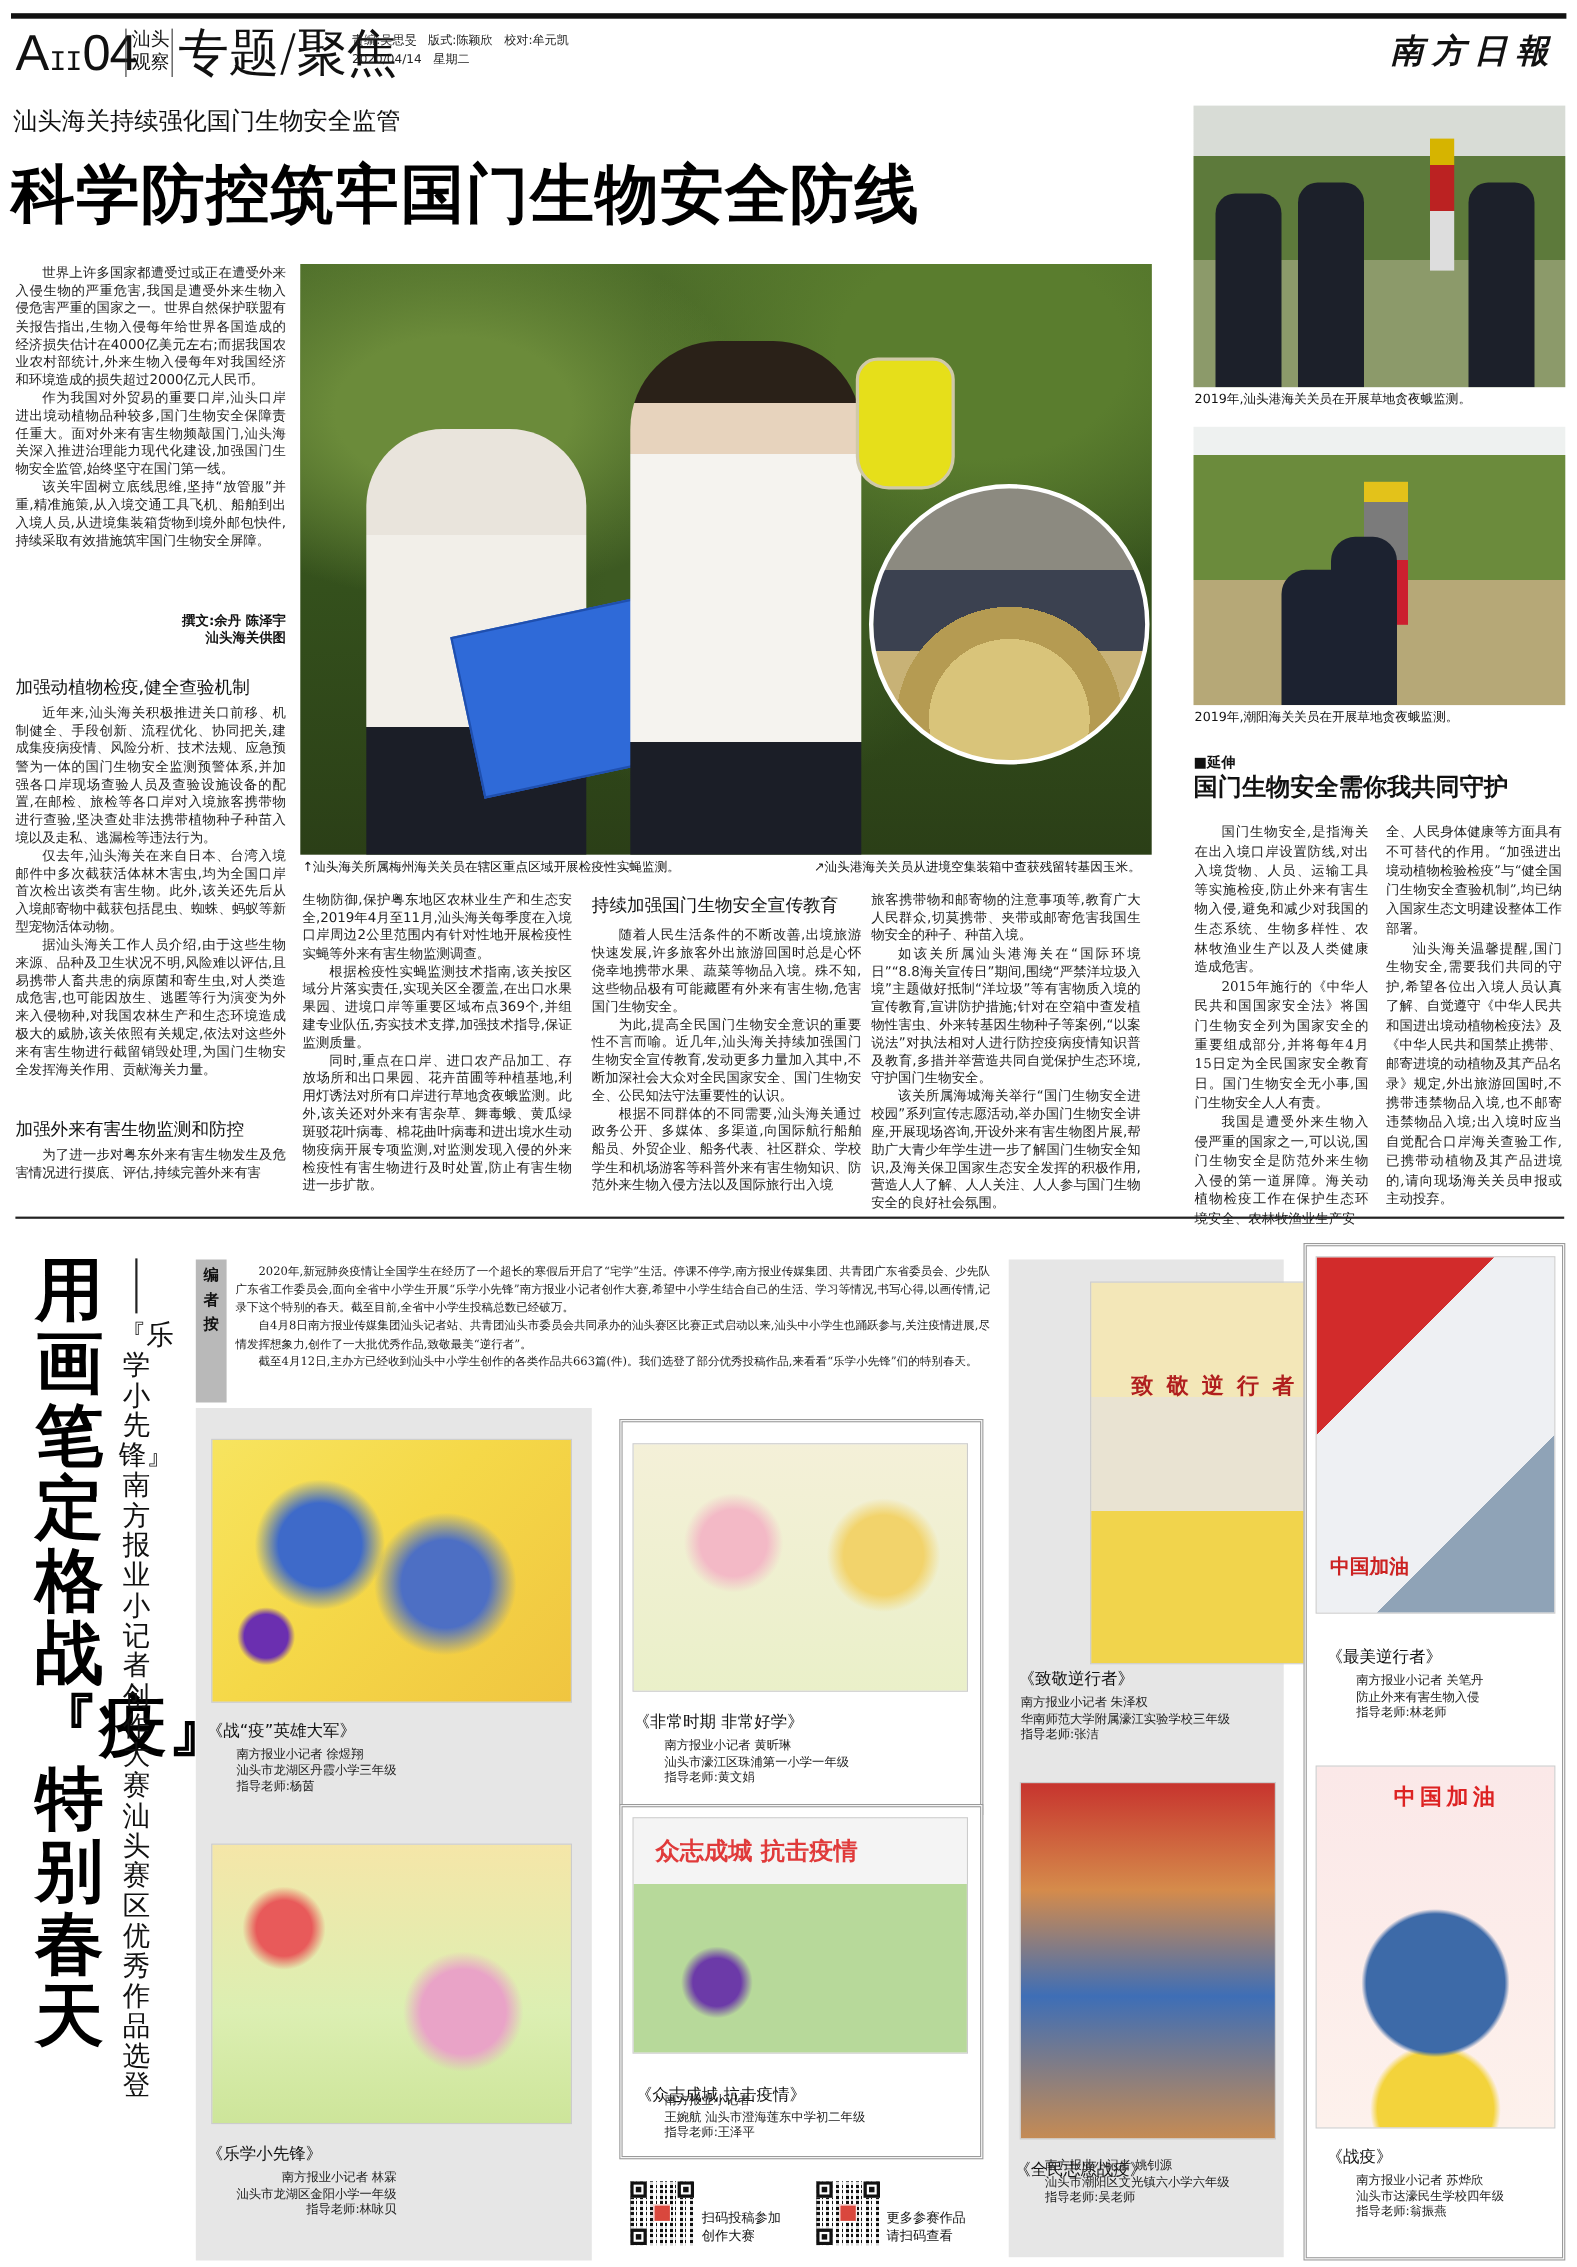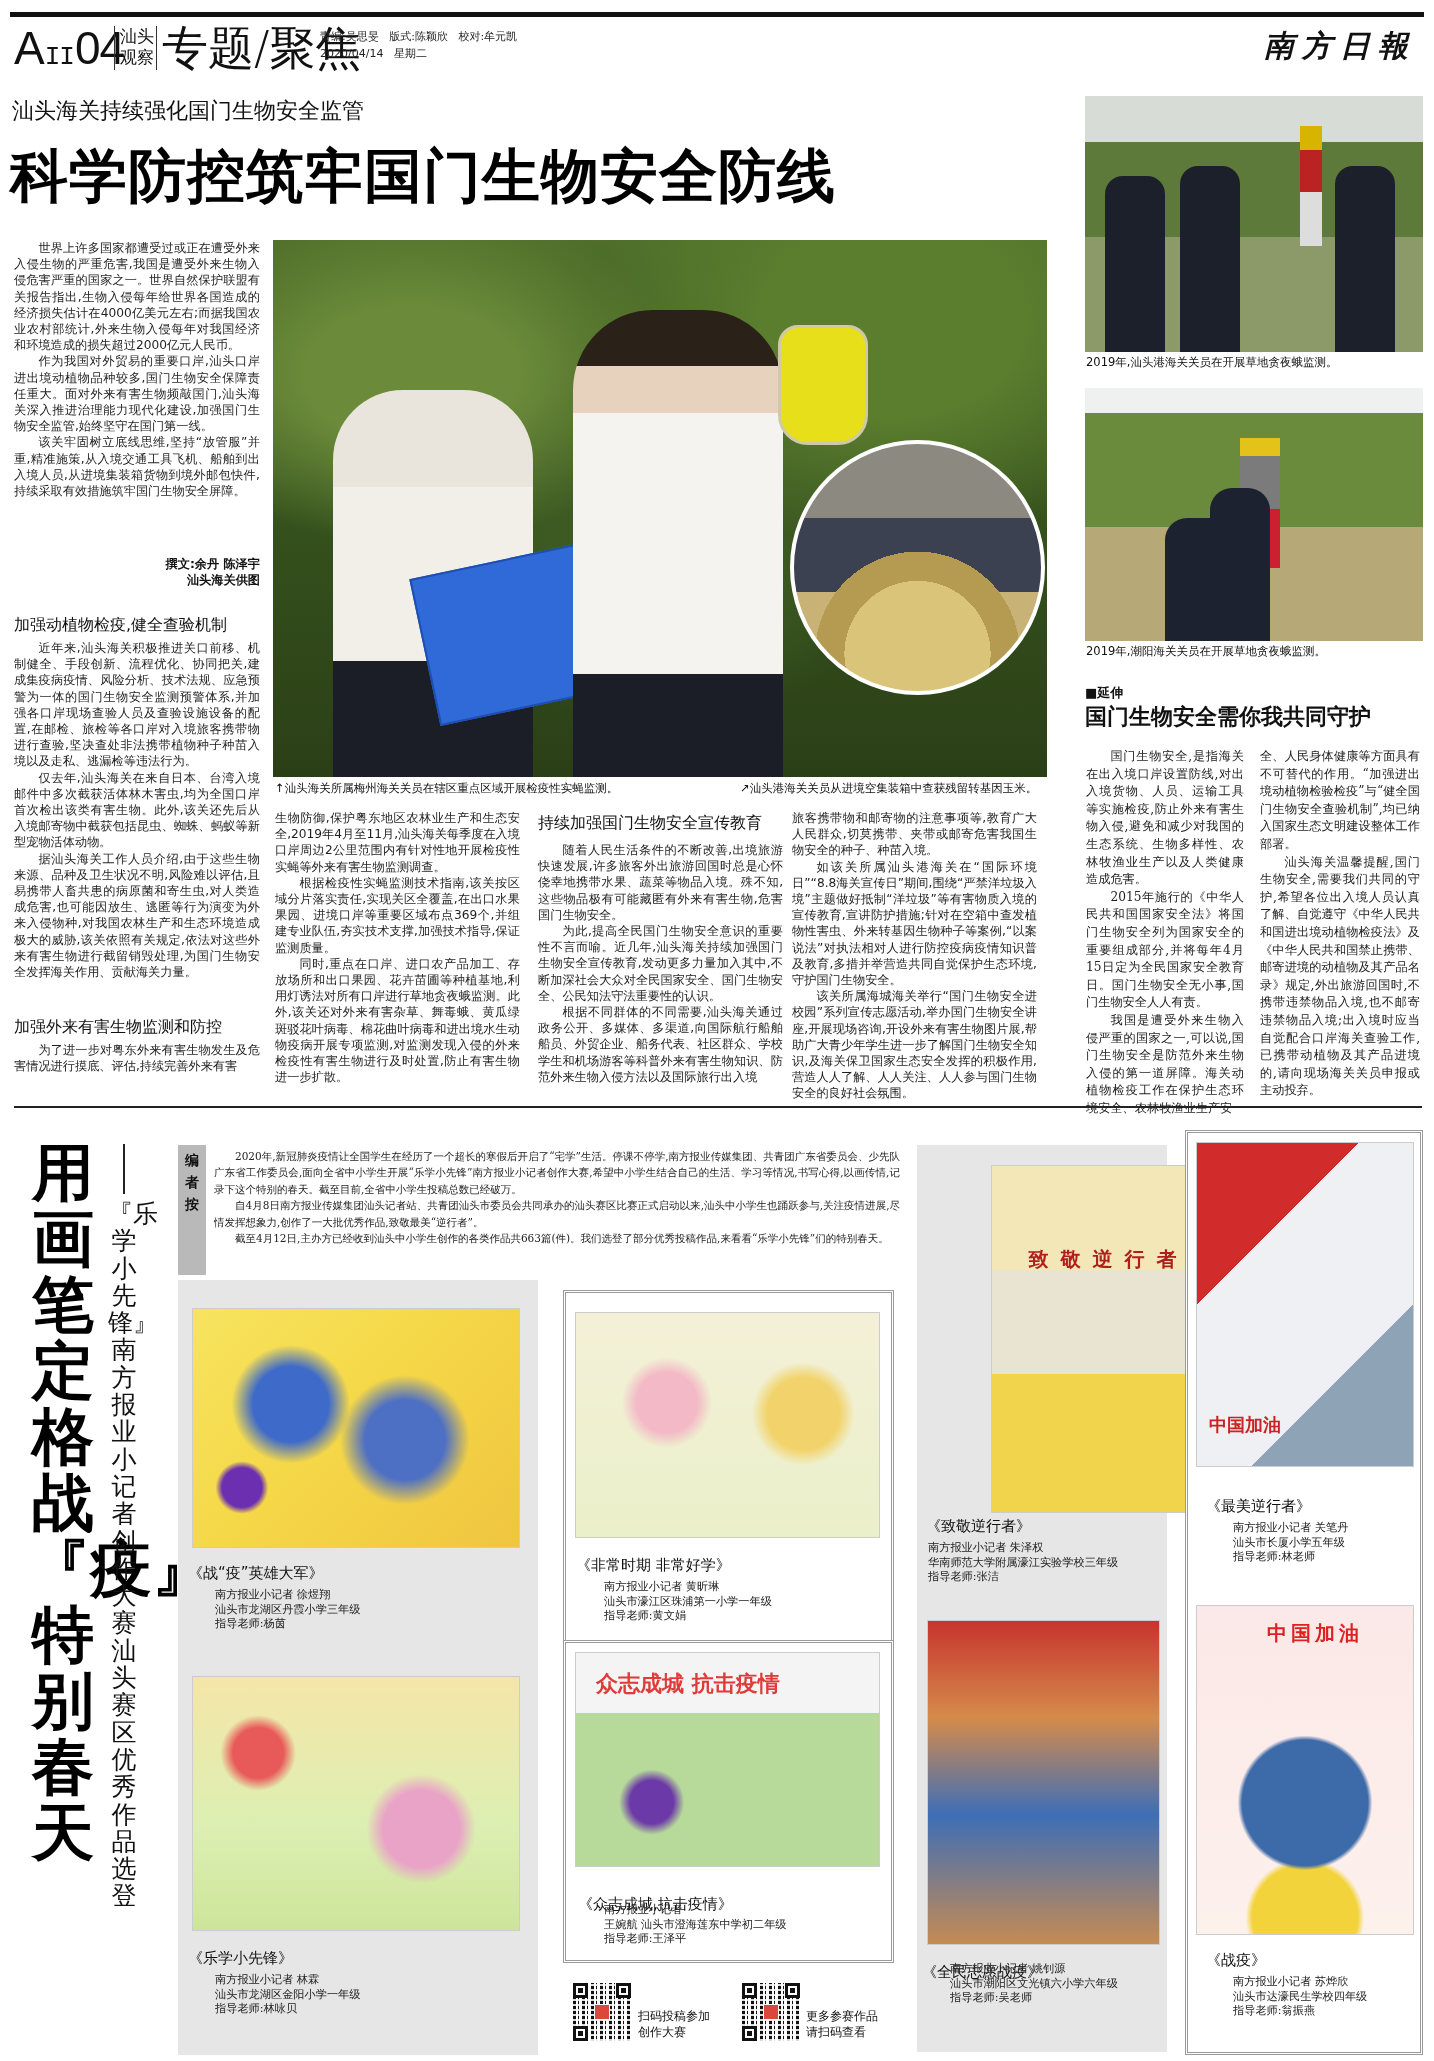--- a/index.html
+++ b/index.html
@@ -205,21 +205,21 @@
 <div class="abs panel-grey" style="left:178px; top:1280px; width:360px; height:775px;"></div>
 <div class="abs art art-1" style="left:192px; top:1308px; width:328px; height:240px;"></div>
 <div class="abs art-title" style="left:188px; top:1563px;">《战“疫”英雄大军》</div>
 <div class="abs art-info" style="left:215px; top:1588px;">
   <div>南方报业小记者   徐煜翔</div>
   <div>汕头市龙湖区丹霞小学三年级</div>
   <div>指导老师:杨茵</div>
 </div>
 <div class="abs art art-2" style="left:192px; top:1676px; width:328px; height:255px;"></div>
 <div class="abs art-title" style="left:188px; top:1948px;">《乐学小先锋》</div>
-<div class="abs art-info" style="left:215px; top:1973px;">
+<div class="abs art-info" style="left:215px; top:1973px;text-align:right;">
   <div>南方报业小记者   林霖</div>
   <div>汕头市龙湖区金阳小学一年级</div>
   <div>指导老师:林咏贝</div>
 </div>
 
 <div class="abs panel-frame" style="left:563px; top:1290px; width:331px; height:360px;"></div>
 <div class="abs art art-3" style="left:575px; top:1312px; width:305px; height:226px;"></div>
 <div class="abs art-title" style="left:576px; top:1555px;">《非常时期   非常好学》</div>
 <div class="abs art-info" style="left:604px; top:1580px;">
   <div>南方报业小记者   黄昕琳</div>
@@ -277,21 +277,21 @@
   <div>指导老师:吴老师</div>
 </div>
 
 <div class="abs panel-frame" style="left:1185px; top:1130px; width:238px; height:925px;"></div>
 <div class="abs art art-7" style="left:1196px; top:1142px; width:218px; height:325px;">
   <span class="t">中国加油</span>
 </div>
 <div class="abs art-title" style="left:1206px; top:1496px;">《最美逆行者》</div>
 <div class="abs art-info" style="left:1233px; top:1521px;">
   <div>南方报业小记者   关笔丹</div>
-  <div>汕头市长厦小学五年级</div>
+  <div>防止外来有害生物入侵</div>
   <div>指导老师:林老师</div>
 </div>
 <div class="abs art art-8" style="left:1196px; top:1605px; width:218px; height:330px;">
   <span class="t">中国加油</span>
 </div>
 <div class="abs art-title" style="left:1206px; top:1950px;">《战疫》</div>
 <div class="abs art-info" style="left:1233px; top:1975px;">
   <div>南方报业小记者   苏烨欣</div>
   <div>汕头市达濠民生学校四年级</div>
   <div>指导老师:翁振燕</div>

